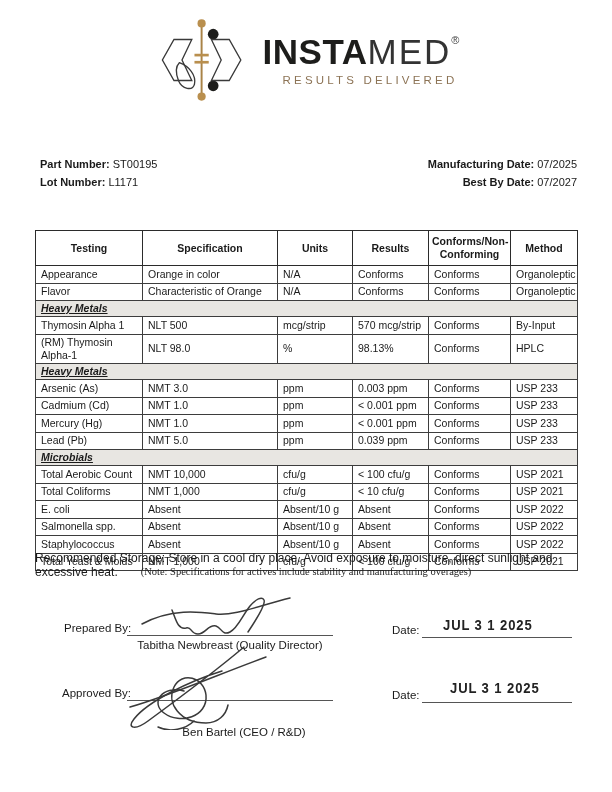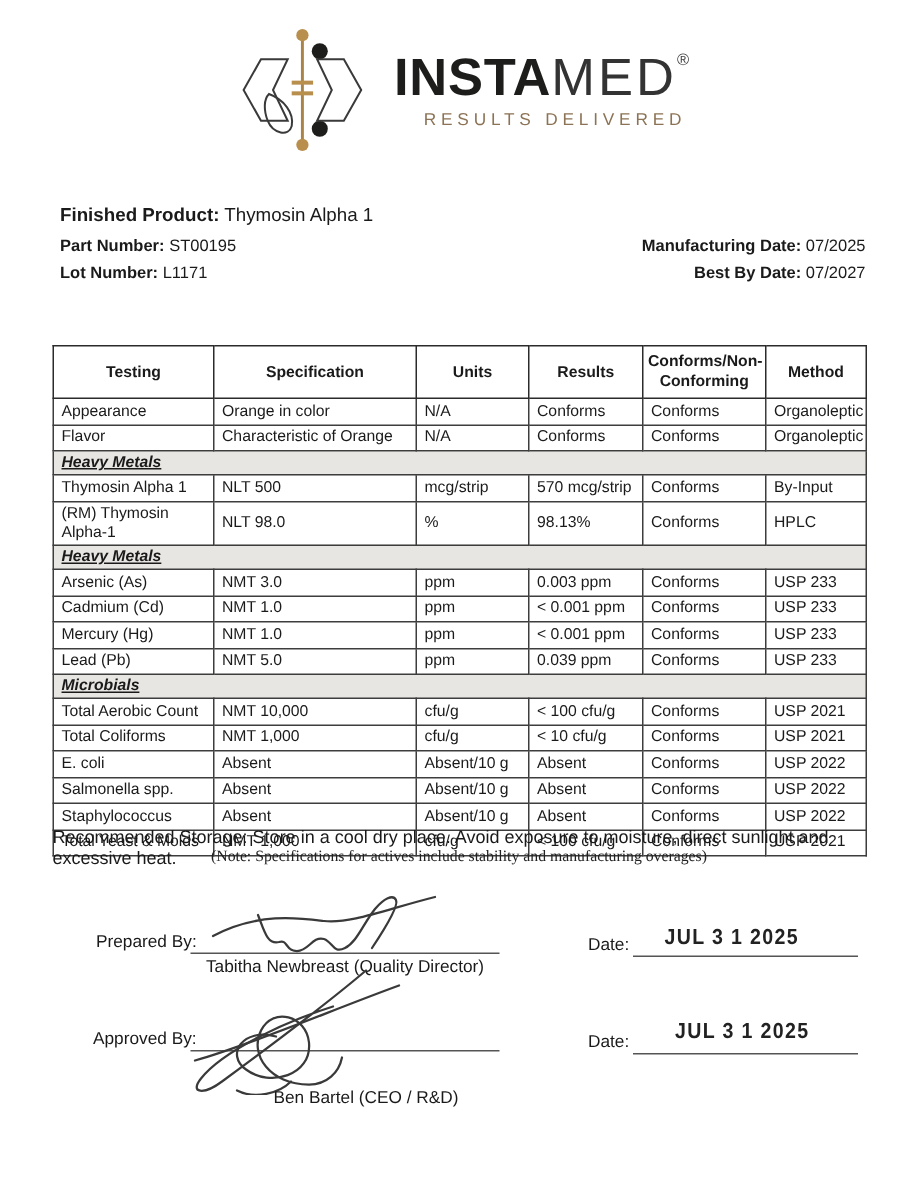--- a/index.html
+++ b/index.html
@@ -73,24 +73,20 @@
       <path d="M30,55 C41,59 49,69 47,79 C45,87 33,85 29,75 C26,67 26,59 30,55 Z" fill="#141414" stroke="none"></path>
       <rect x="47" y="45" width="16" height="3" fill="#b98f4e" stroke="none"></rect>
       <rect x="47" y="53" width="16" height="3" fill="#b98f4e" stroke="none"></rect>
     </svg>
     <div class="brand">
       <div class="brand-line"><span class="brand-bold">INSTA</span><span class="brand-light">MED</span><span class="brand-reg">®</span></div>
       <div class="tagline">RESULTS DELIVERED</div>
     </div>
   </div>
 
-  <div class="finished">
-    <span class="bold">Finished Product:</span>
-    <span>Thymosin Alpha 1</span>
-  </div>
   <div class="info-line il1">
     <span class="bold">Part Number:</span>
     <span>ST00195</span>
   </div>
   <div class="info-line il2">
     <span class="bold">Lot Number:</span>
     <span>L1171</span>
   </div>
   <div class="info-line ir1">
     <span class="bold">Manufacturing Date:</span>

